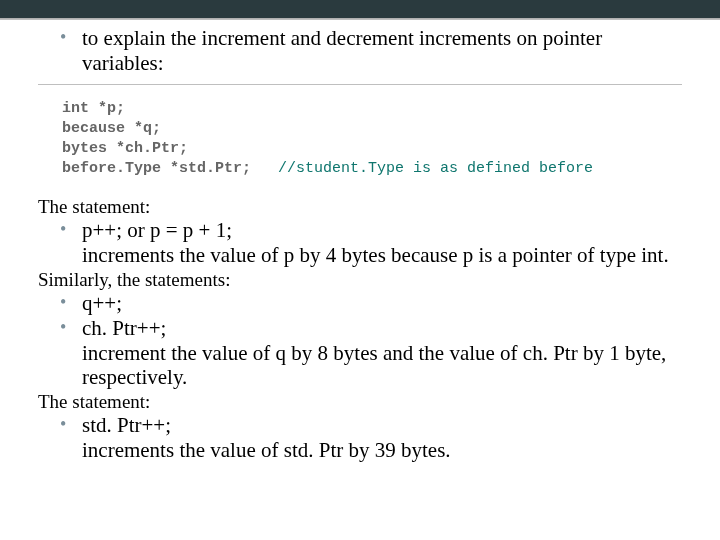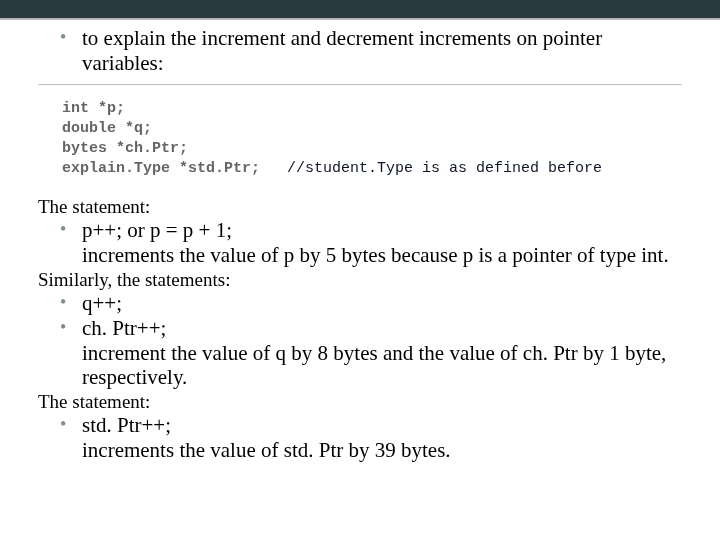--- a/index.html
+++ b/index.html
@@ -48,21 +48,21 @@
   .codeblock {
     margin: 14px 0 16px 24px;
     font-family: "Courier New", monospace;
     font-size: 15px;
     font-weight: bold;
     color: #666;
     line-height: 1.35;
     white-space: pre;
   }
   .codeblock .comment {
-    color: #0f172a;
+    color: #0f766e;
     font-weight: normal;
   }
   .section-title {
     font-size: 19px;
     margin: 2px 0 0 0;
     line-height: 1.18;
   }
   .sub-bullet {
     display: flex;
     margin: 0 0 0 22px;
@@ -86,30 +86,30 @@
   <div class="content">
 
     <div class="bullet-row">
       <span class="bullet-dot">•</span>
       <span class="bullet-text">to explain the increment and decrement increments on pointer variables:</span>
     </div>
 
     <hr class="hr-line" style="margin-top:8px;">
 
     <div class="codeblock"><span>int *p;</span>
-<span>double *q;</span>
+<span>because *q;</span>
 <span>bytes *ch.Ptr;</span>
-<span>explain.Type *std.Ptr;</span><span class="comment">   //student.Type is as defined before</span></div>
+<span>before.Type *std.Ptr;</span><span class="comment">   //student.Type is as defined before</span></div>
 
     <div class="section-title">The statement:</div>
     <div class="sub-bullet">
       <span class="bullet-dot">•</span>
       <span>p++; or p = p + 1;</span>
     </div>
-    <div class="sub-explain">increments the value of p by 5 bytes because p is a pointer of type int.</div>
+    <div class="sub-explain">increments the value of p by 4 bytes because p is a pointer of type int.</div>
 
     <div class="section-title">Similarly, the statements:</div>
     <div class="sub-bullet">
       <span class="bullet-dot">•</span>
       <span>q++;</span>
     </div>
     <div class="sub-bullet">
       <span class="bullet-dot">•</span>
       <span>ch. Ptr++;</span>
     </div>

